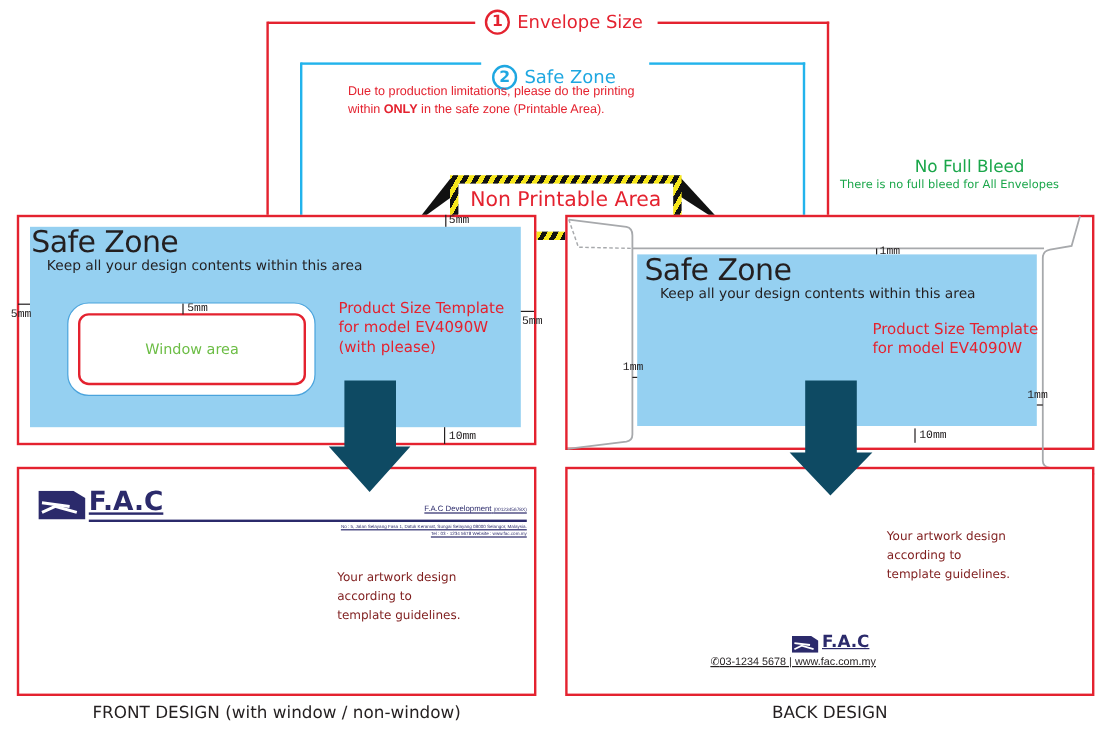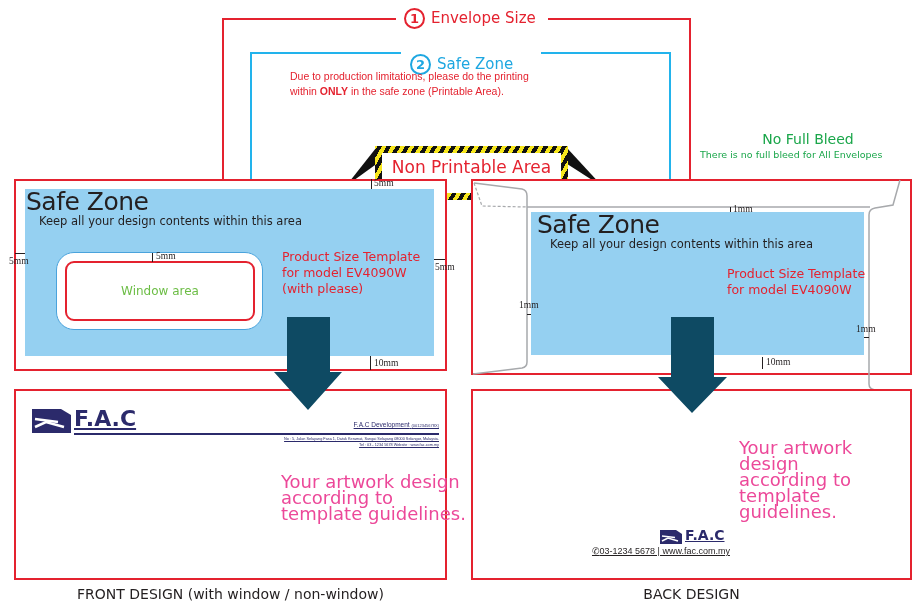--- a/index.html
+++ b/index.html
@@ -8,23 +8,23 @@
   .red { color: #e4222f; }
   .blue { color: #1ea7e1; margin-top: 12px; }
   .green { color: #1aa64a; }
   .line { position: absolute; }
   .redline { background: #e4222f; }
   .blueline { background: #22b3ec; }
   .frame { position: absolute; border: 2px solid #e4222f; box-sizing: border-box; background: #fff; }
   .safe { position: absolute; background: #95d0f1; }
   .safe-title { position: absolute; font-size: 25px; color: #231f20; font-family: "DejaVu Sans", sans-serif; letter-spacing: -0.5px; }
   .safe-sub { position: absolute; font-size: 11.5px; color: #231f20; }
-  .dim { position: absolute; font-size: 9.5px; color: #231f20; font-family: Liberation Serif, serif; }
+  .dim { position: absolute; font-size: 9.5px; color: #231f20; font-family: Liberation Mono, monospace; }
   .prod { position: absolute; font-size: 12.5px; color: #e4222f; line-height: 16px; }
-  .art { position: absolute; font-size: 18px; color: #ec4899; line-height: 16px; }
+  .art { position: absolute; font-size: 10px; color: #7f1d1d; line-height: 16px; }
   .caption { position: absolute; font-size: 14px; color: #231f20; font-family: "DejaVu Sans", sans-serif; }
   .numcircle { display: inline-block; width: 17px; height: 17px; border-radius: 50%; border: 2px solid; text-align: center; line-height: 17px; font-size: 13px; font-weight: bold; vertical-align: middle; margin-right: 6px; }
   .hazard { position: absolute; left: 375px; top: 118px; width: 193px; height: 54px;
     background: repeating-linear-gradient(-60deg, #f6e61c 0 4px, #111 4px 8px); margin-top: 28px; }
   .hazard-inner { position: absolute; left: 7px; top: 7px; right: 7px; bottom: 7px; background: #fff; text-align: center; font-size: 17px; color: #e4222f; line-height: 28px; }
   .fac-small { font-family: "Liberation Sans", sans-serif; color: #2b2a6b; text-decoration: underline; }
 </style>
 </head>
 <body>
 

